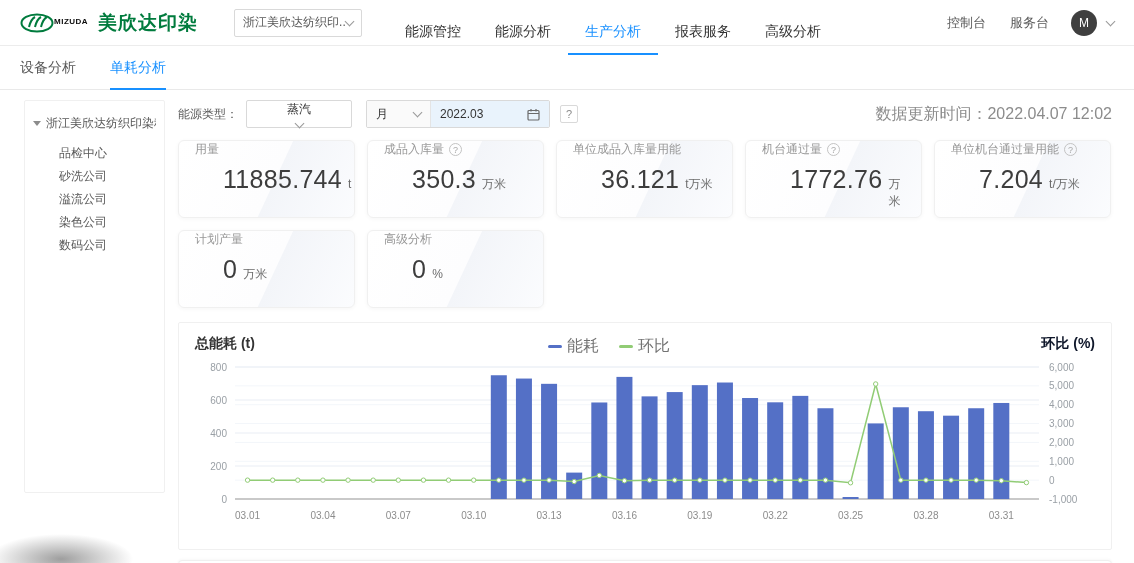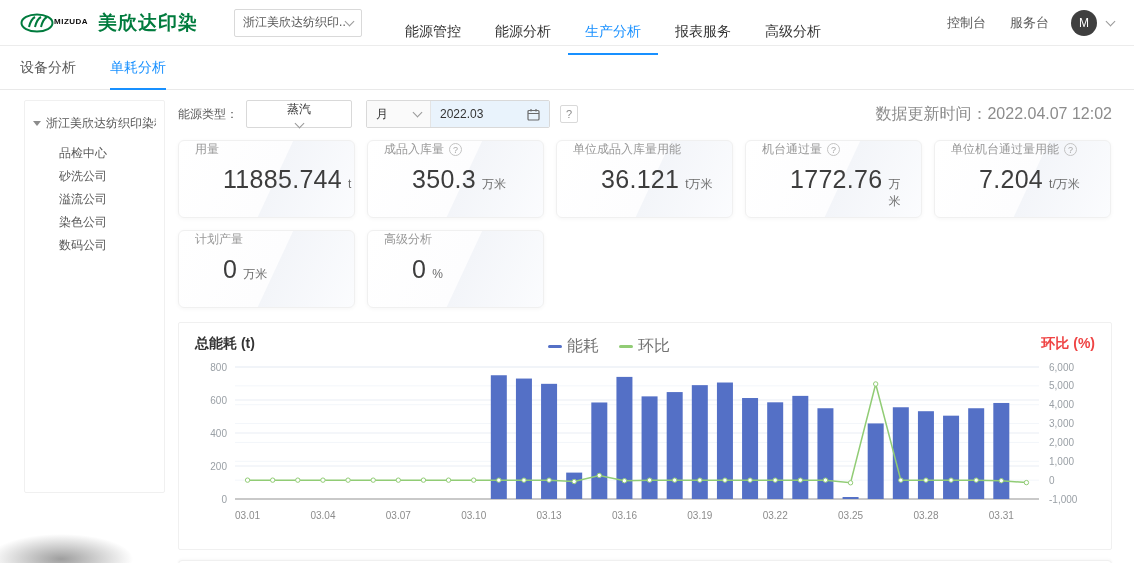--- a/index.html
+++ b/index.html
@@ -71,21 +71,21 @@
     font-size:9px; display:inline-flex; align-items:center; justify-content:center; margin-left:5px; cursor:pointer; }
   .kpi-value-line { margin-top:7px; display:flex; align-items:baseline; }
   .kpi-value { font-size:25px; color:#3d3d3d; letter-spacing:0.3px;margin-left:28px; }
   .kpi-unit { font-size:12px; color:#6b6b6b; margin-left:6px; }
 
   
   .chart-card { margin-top:14px; width:934px; height:228px; border:1px solid #f0f0f0; border-radius:2px;
     background:#fff; padding:12px 16px 16px; }
   .chart-header { position:relative; height:26px; display:flex; align-items:flex-start; }
   .chart-title { font-size:14px; font-weight:bold; color:#333; }
-  .chart-right-title { margin-left:auto; font-size:14px; font-weight:bold; color:#ef4444; }
+  .chart-right-title { margin-left:auto; font-size:14px; font-weight:bold; color:#0f172a; }
   .legend { position:absolute; left:46%; transform:translateX(-50%); top:1px; display:flex; gap:20px; }
   .legend-item { display:flex; align-items:center; cursor:pointer; }
   .legend-dash { width:14px; height:3px; border-radius:1.5px; margin-right:5px; }
   .legend-label { font-size:16px; color:#737373; }
 
   .next-card { margin-top:10px; width:934px; height:24px; border:1px solid #f0f0f0;
     border-radius:4px 4px 0 0; background:#fff; box-shadow:0 -1px 3px rgba(0,0,0,0.03); }
   .corner-smudge { position:absolute; left:-14px; bottom:-22px; width:150px; height:52px;
     background:radial-gradient(ellipse at center, rgba(40,40,40,0.45) 0%, rgba(40,40,40,0) 68%); }
 </style>

